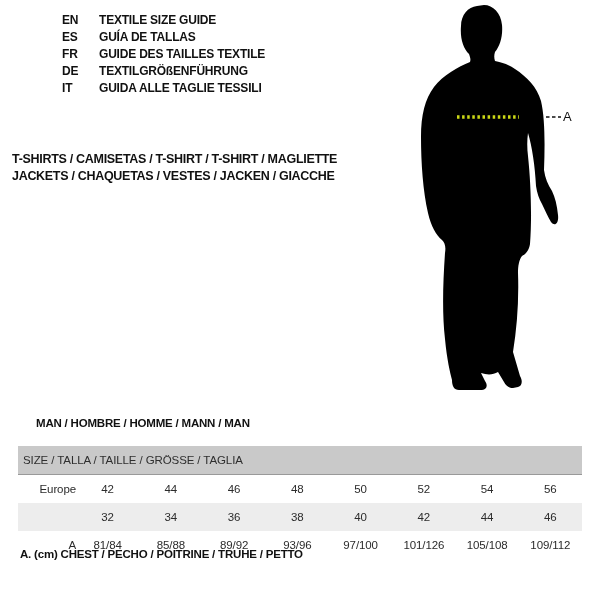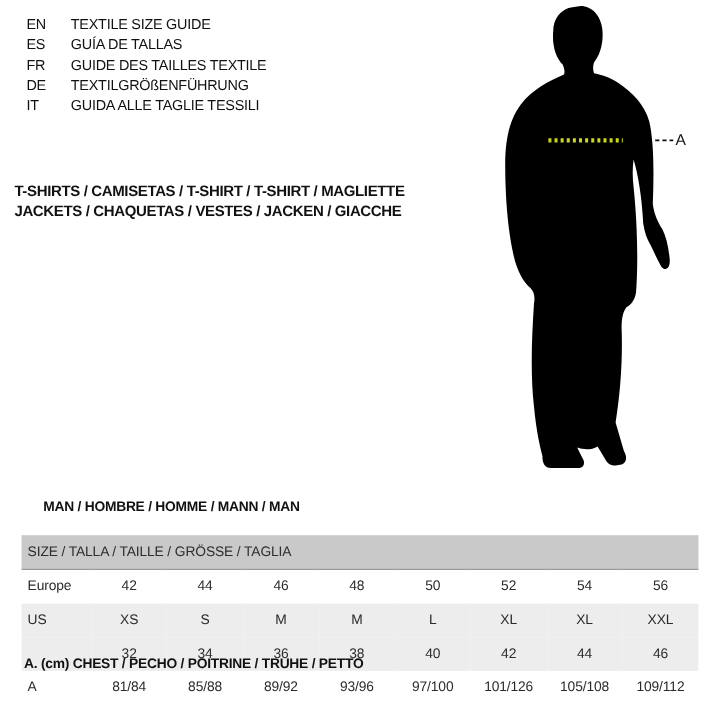--- a/index.html
+++ b/index.html
@@ -2,35 +2,35 @@
 <html><head>
 <meta charset="utf-8">
 <style>
   html,body{margin:0;padding:0;background:#fff;}
   .page{
     position:relative;width:600px;height:600px;background:#ffffff;
     font-family:"Liberation Sans", sans-serif;color:#111;overflow:hidden;
   }
   
   .lang-block{position:absolute;left:22px;top:12px;}
-  .lang-row{display:flex;line-height:17px;font-weight:normal;font-size:12px;letter-spacing:-0.2px;}
+  .lang-row{display:flex;line-height:17px;font-weight:bold;font-size:12px;letter-spacing:-0.2px;margin-left:40px;}
   .lang-code{width:37px;}
   
   .categories{position:absolute;left:12px;top:107px;font-weight:bold;font-size:12.5px;line-height:17px;letter-spacing:-0.3px;margin-top:44px;}
   
   .figure-wrap{position:absolute;left:415px;top:4px;width:170px;height:392px;}
   .figure-wrap svg{display:block;}
   .measure-label{position:absolute;left:148px;top:105px;font-size:13px;color:#111;}
   
   .section-title{position:absolute;left:36px;top:417px;font-weight:bold;font-size:11.5px;letter-spacing:-0.2px;}
   
   .size-table{position:absolute;left:18px;top:446px;width:564px;border-collapse:collapse;table-layout:fixed;font-size:11.5px;color:#2b2b2b;letter-spacing:-0.1px;}
   .size-table td{height:28px;padding:0;text-align:center;vertical-align:middle;}
   .size-table td.header{background:#c9c9c9;text-align:left;padding-left:5px;color:#2e2e2e;border-bottom:1px solid #999;}
-  .size-table td.row-label{text-align:left;padding-left:5px;}
+  .size-table td.row-label{text-align:right;padding-left:5px;}
   .size-table tr.shaded td{background:#ededed;}
   .col-label{width:58px;}
   
   .footnote{position:absolute;left:20px;top:548px;font-weight:bold;font-size:11.5px;letter-spacing:-0.2px;}
 </style>
 </head>
 <body>
 
 <div class="page">
 
@@ -126,31 +126,20 @@
         <td>42</td>
         <td>44</td>
         <td>46</td>
         <td>48</td>
         <td>50</td>
         <td>52</td>
         <td>54</td>
         <td>56</td>
       </tr>
       <tr class="shaded">
-        <td class="row-label">US</td>
-        <td>XS</td>
-        <td>S</td>
-        <td>M</td>
-        <td>M</td>
-        <td>L</td>
-        <td>XL</td>
-        <td>XL</td>
-        <td>XXL</td>
-      </tr>
-      <tr class="shaded">
         <td class="row-label"></td>
         <td>32</td>
         <td>34</td>
         <td>36</td>
         <td>38</td>
         <td>40</td>
         <td>42</td>
         <td>44</td>
         <td>46</td>
       </tr>

